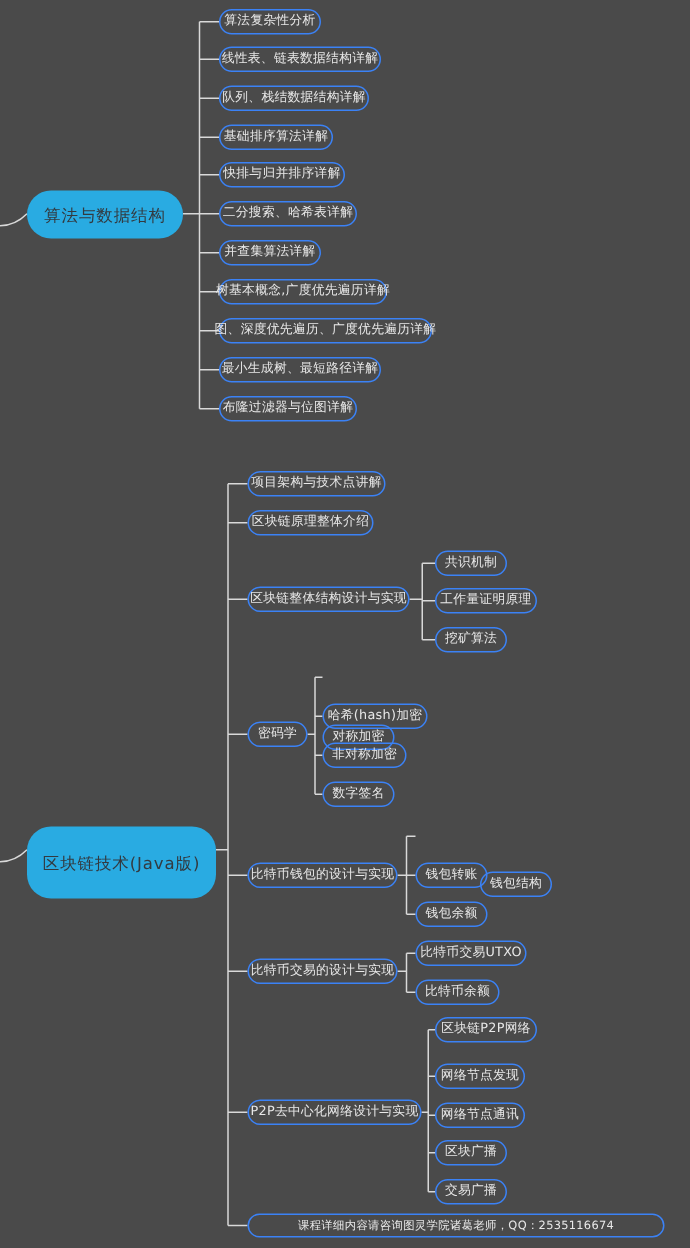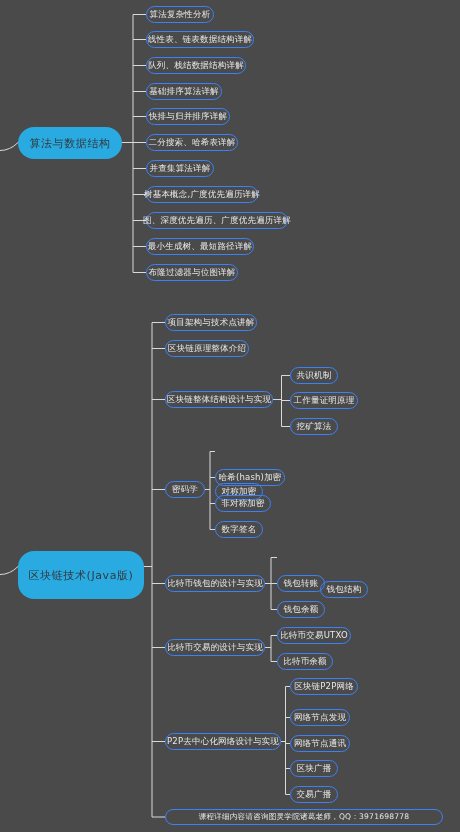--- a/index.html
+++ b/index.html
@@ -155,15 +155,15 @@
       <div class="node" style="left: 277px; top: 601px; width: 48px;">钱包余额</div>
       <div class="node" style="left: 165px; top: 639px; width: 100px;">比特币交易的设计与实现</div>
       <div class="node" style="left: 277px; top: 627px; width: 74px;">比特币交易UTXO</div>
       <div class="node" style="left: 277px; top: 653px; width: 56px;">比特币余额</div>
       <div class="node" style="left: 165px; top: 733px; width: 116px;">P2P去中心化网络设计与实现</div>
       <div class="node" style="left: 290px; top: 678px; width: 68px;">区块链P2P网络</div>
       <div class="node" style="left: 290px; top: 709px; width: 60px;">网络节点发现</div>
       <div class="node" style="left: 290px; top: 735px; width: 60px;">网络节点通讯</div>
       <div class="node" style="left: 290px; top: 760px; width: 48px;">区块广播</div>
       <div class="node" style="left: 290px; top: 786px; width: 48px;">交易广播</div>
-      <div class="node note" style="left: 165px; top: 809px; width: 278px;">课程详细内容请咨询图灵学院诸葛老师，QQ：3971698778</div>
+      <div class="node note" style="left: 165px; top: 809px; width: 278px;">课程详细内容请咨询图灵学院诸葛老师，QQ：2535116674</div>
     </div>
 </div>
 
 </body></html>

